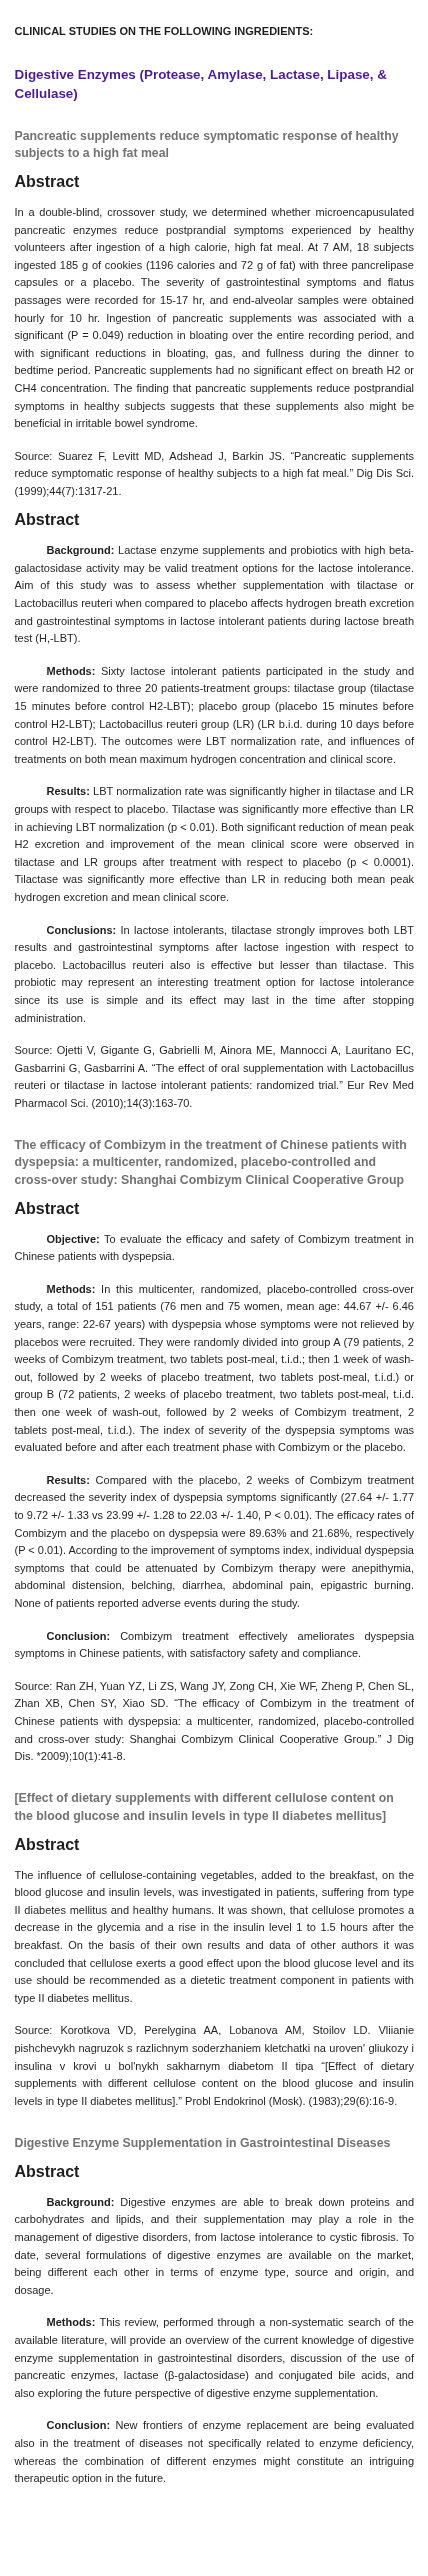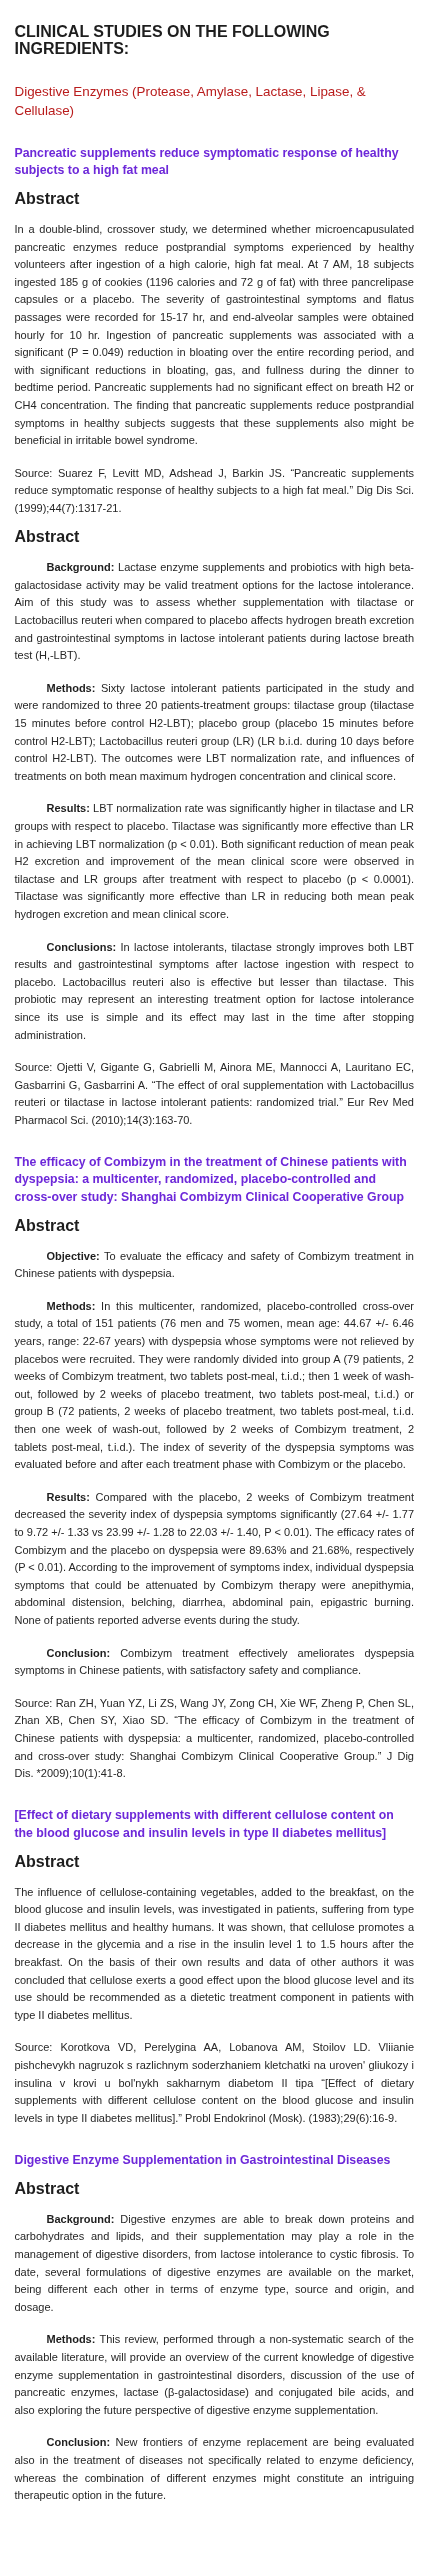--- a/index.html
+++ b/index.html
@@ -13,38 +13,38 @@
     color: #262626;
   }
   .page {
     box-sizing: border-box;
     width: 429px;
     min-height: 2576px;
     padding: 23.4px 15px 10px 14.5px;
     background: #ffffff;
   }
   h1.doc-title {
-    font-size: 16px;
+    font-size: 11px;
     line-height: 17px;
     font-weight: bold;
     color: #1e1e1e;
     margin: 0;
   }
   h2.doc-subtitle {
     font-size: 13.4px;
     line-height: 18.4px;
-    font-weight: normal;
-    color: #b91c1c;
+    font-weight: bold;
+    color: #4c1d95;
     margin: 26px 0 0 0;
   }
   .study-title {
     font-size: 12.3px;
     line-height: 17.3px;
     font-weight: bold;
-    color: #6d28d9;
+    color: #737373;
     margin: 24.6px 0 0 0;
   }
   .abstract-label {
     font-size: 16px;
     line-height: 15px;
     font-weight: bold;
     color: #1e1e1e;
     margin: 11.7px 0 0 0;
   }
   p.para, p.source {

